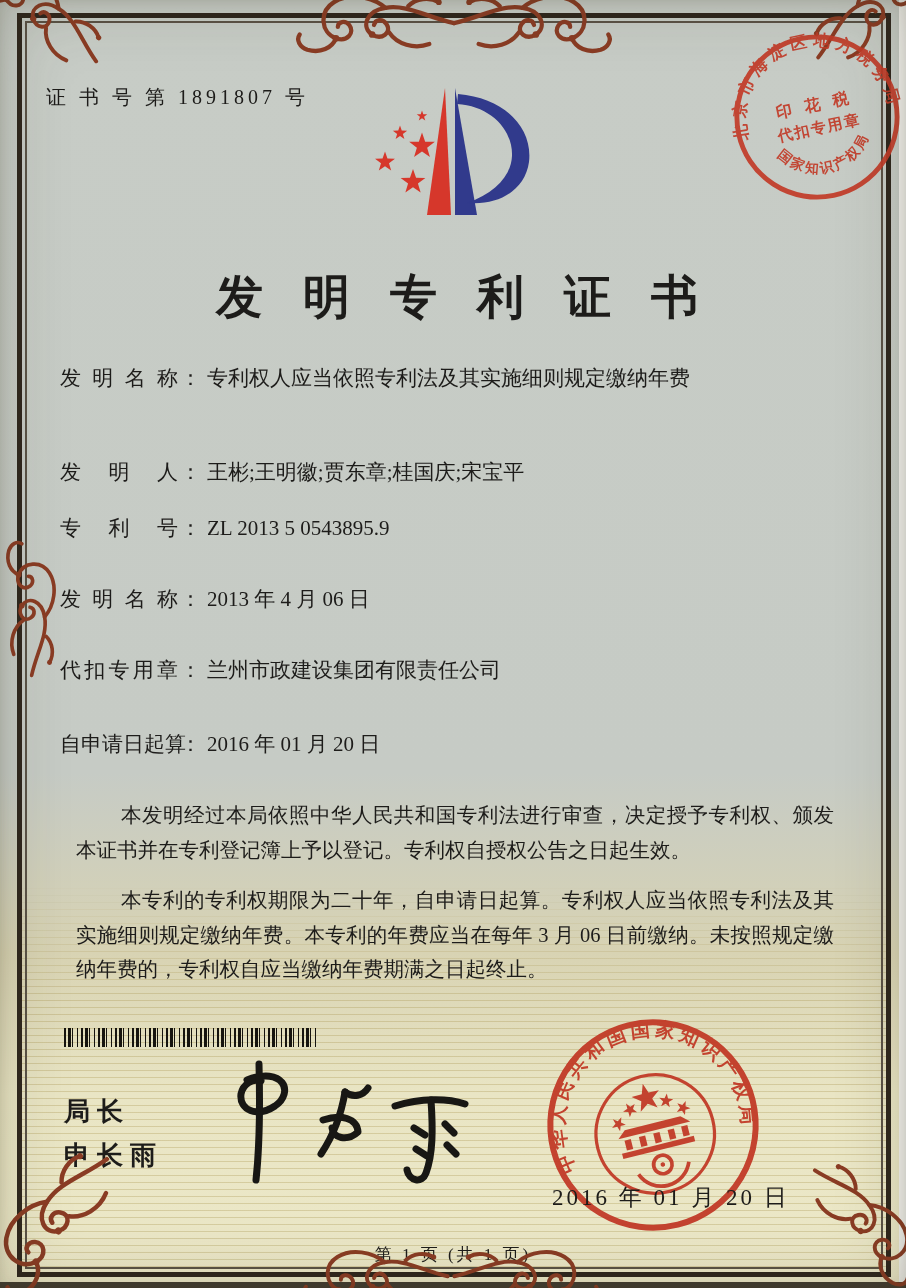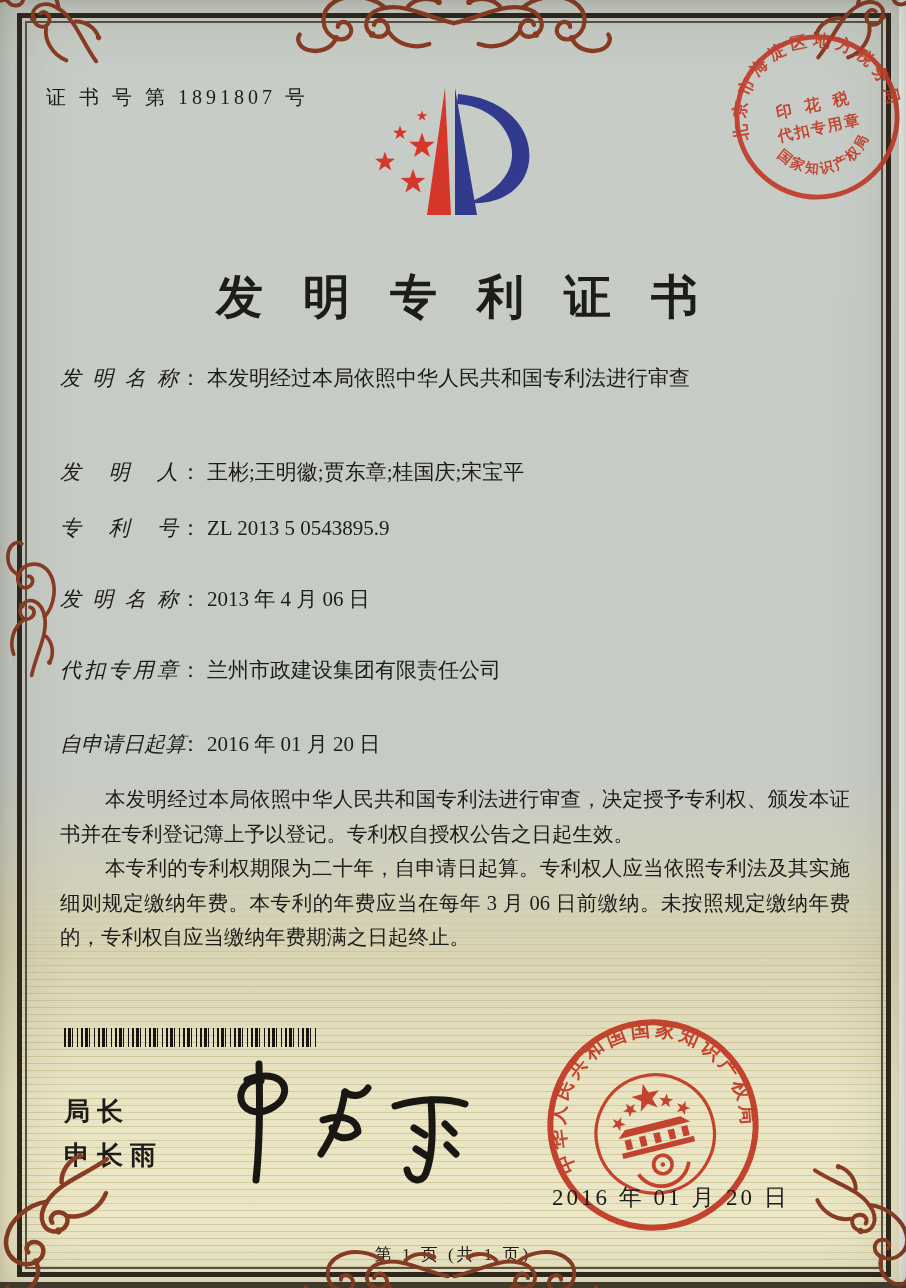--- a/index.html
+++ b/index.html
@@ -17,25 +17,25 @@
   .scan-right{position:absolute;top:0;right:0;width:7px;height:100%;background:#f3f3ef;z-index:3;}
   .scan-bottom{position:absolute;left:0;right:0;bottom:0;height:6px;background:#433d32;z-index:3;}
   .vignette{position:absolute;inset:0;z-index:9;pointer-events:none;
     box-shadow:inset 0 0 70px rgba(55,48,28,.22), inset 0 0 12px rgba(55,48,28,.15);}
   .cert-no{position:absolute;left:46px;top:84px;font-size:20px;letter-spacing:4px;z-index:4;}
   .logo{position:absolute;left:365px;top:70px;z-index:4;}
   .title{position:absolute;left:0;top:226px;width:100%;text-align:center;font-size:47px;font-weight:700;
     letter-spacing:40px;padding-left:48px;box-sizing:border-box;z-index:4;margin-top:40px;}
   .fields{position:absolute;left:60px;top:0;z-index:4;font-size:21px;}
   .frow{position:absolute;left:0;white-space:nowrap;}
-  .f-label{display:inline-block;width:118px;text-align:justify;text-align-last:justify;vertical-align:bottom;font-style:italic;}
+  .f-label{display:inline-block;width:118px;text-align:justify;text-align-last:justify;vertical-align:bottom;}
   .f-colon{display:inline-block;margin:0 6px 0 2px;}
   .paras{position:absolute;left:60px;top:782px;width:790px;z-index:4;font-size:20.5px;line-height:34.5px;
     text-align:justify;}
-  .paras p{margin:0;text-indent:2.2em;}
+  .paras p{margin:16px;text-indent:2.2em;}
   .barcode{position:absolute;left:64px;top:1028px;width:253px;height:19px;z-index:4;
     background:repeating-linear-gradient(90deg,#16140f 0 2px,transparent 2px 4px,#16140f 4px 7px,transparent 7px 8px,#16140f 8px 9px,transparent 9px 13px,#16140f 13px 14px,transparent 14px 17px);}
   .signer-title{position:absolute;left:64px;top:1094px;font-family:Liberation Sans, sans-serif;
     font-weight:600;font-size:26px;letter-spacing:7px;z-index:4;}
   .signer-name{position:absolute;left:64px;top:1138px;font-family:"Liberation Sans","DejaVu Sans",sans-serif;
     font-weight:600;font-size:26px;letter-spacing:7px;z-index:4;}
   .signature{position:absolute;left:195px;top:1058px;z-index:6;}
   .tax-seal{position:absolute;left:728px;top:28px;transform:rotate(-12deg);z-index:6;opacity:.92;}
   .office-seal{position:absolute;left:542px;top:1014px;transform:rotate(-14deg);z-index:6;opacity:.95;}
   .seal-date{position:absolute;left:552px;top:1182px;font-size:23px;letter-spacing:3px;z-index:7;}
@@ -133,21 +133,21 @@
       <textPath href="#taxBotArc" startOffset="50%" text-anchor="middle">国家知识产权局</textPath>
     </text>
     <text x="0" y="-8" text-anchor="middle" fill="#c23b28" font-size="18" letter-spacing="5" font-weight="700" font-family="Liberation Serif, serif">印 花 税</text>
     <text x="0" y="18" text-anchor="middle" fill="#c23b28" font-size="17" letter-spacing="2" font-weight="700" font-family="Liberation Serif, serif">代扣专用章</text>
   </svg>
 
   <div class="title">发明专利证书</div>
 
   <div class="fields">
     <div class="frow" style="top:364px">
-      <span class="f-label">发明名称</span><span class="f-colon">：</span><span class="f-value">本发明经过本局依照中华人民共和国专利法进行审查</span>
+      <span class="f-label">发明名称</span><span class="f-colon">：</span><span class="f-value">专利权人应当依照专利法及其实施细则规定缴纳年费</span>
     </div>
     <div class="frow" style="top:458px">
       <span class="f-label">发明人</span><span class="f-colon">：</span><span class="f-value">王彬;王明徽;贾东章;桂国庆;宋宝平</span>
     </div>
     <div class="frow" style="top:514px">
       <span class="f-label">专利号</span><span class="f-colon">：</span><span class="f-value">ZL 2013 5 0543895.9</span>
     </div>
     <div class="frow" style="top:585px">
       <span class="f-label">发明名称</span><span class="f-colon">：</span><span class="f-value">2013 年 4 月 06 日</span>
     </div>

